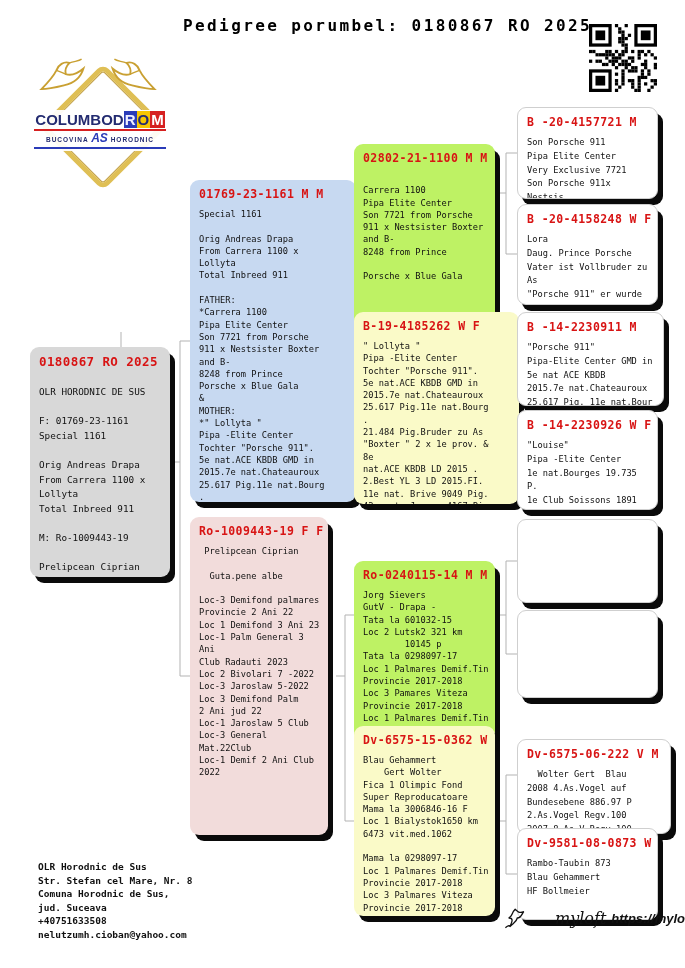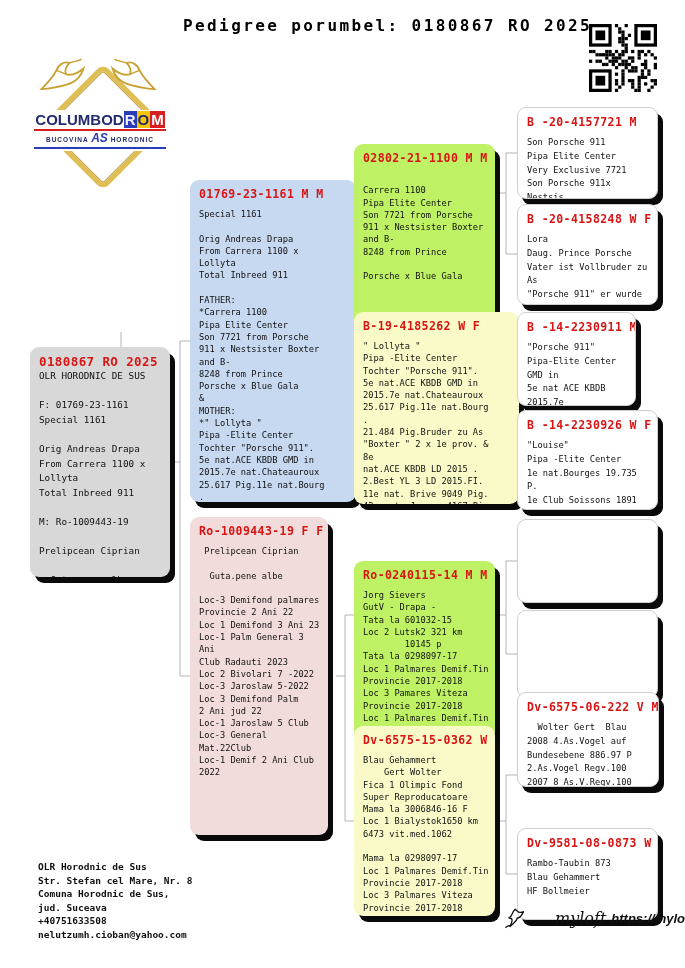--- a/index.html
+++ b/index.html
@@ -21,21 +21,21 @@
     font-weight:bold;color:#d81414;font-size:11.5px;letter-spacing:.4px;
     margin-bottom:7px;white-space:pre;
   }
   .box-body{font-size:8.7px;line-height:12.3px;white-space:pre-wrap;color:#101010;}
   .c-gray{background:#d8d8d8;}
   .c-blue{background:#c7d9f1;}
   .c-pink{background:#f2dcdb;}
   .c-green{background:#bef264;margin-top:44px;}
   .c-yellow{background:#fafac8;}
   .c-white{background:#ffffff;border:1px solid #cfcfcf;}
-  .subject .box-id{font-size:12.5px;margin-bottom:0;}
+  .subject .box-id{font-size:12.5px;margin-bottom:16px;}
   .subject .box-body{font-size:9.3px;line-height:14.6px;}
   .c-white .box-body{line-height:13.8px;}
   
   .logo{position:absolute;left:26px;top:56px;width:148px;height:112px;z-index:2;}
   .diamond{
     position:absolute;left:32px;top:26px;width:80px;height:80px;
     border:5px solid #dfbf55;border-radius:8px;transform:rotate(45deg);
     box-shadow:inset 0 0 0 1px #b89230;
   }
   .doves{position:absolute;left:0;top:0;width:148px;height:40px;}
@@ -361,21 +361,21 @@
 Boxter</div>
 </div>
 <div class="box c-white" style="left:517px;top:204px;width:141px;height:101px">
   <div class="box-id">B -20-4158248 W F</div>
   <div class="box-body">Lora
 Daug. Prince Porsche
 Vater ist Vollbruder zu
 As
 "Porsche 911" er wurde</div>
 </div>
-<div class="box c-white" style="left:517px;top:312px;width:119px;height:94px">
+<div class="box c-white" style="left:517px;top:312px;width:147px;height:94px">
   <div class="box-id">B -14-2230911 M</div>
   <div class="box-body">"Porsche 911"
 Pipa-Elite Center GMD in
 5e nat ACE KBDB
 2015.7e nat.Chateauroux
 25.617 Pig. 11e nat.Bour</div>
 </div>
 <div class="box c-white" style="left:517px;top:410px;width:141px;height:100px">
   <div class="box-id">B -14-2230926 W F</div>
   <div class="box-body">"Louise"
@@ -386,21 +386,21 @@
 P.</div>
 </div>
 <div class="box c-white" style="left:517px;top:519px;width:141px;height:84px">
   <div class="box-id"></div>
   <div class="box-body"></div>
 </div>
 <div class="box c-white" style="left:517px;top:610px;width:141px;height:88px">
   <div class="box-id"></div>
   <div class="box-body"></div>
 </div>
-<div class="box c-white" style="left:517px;top:692px;width:142px;height:95px">
+<div class="box c-white" style="left:517px;top:739px;width:154px;height:95px">
   <div class="box-id">Dv-6575-06-222 V M</div>
   <div class="box-body">  Wolter Gert  Blau
 2008 4.As.Vogel auf
 Bundesebene 886.97 P
 2.As.Vogel Regv.100
 2007 8 As.V.Regv.100</div>
 </div>
 <div class="box c-white" style="left:517px;top:828px;width:141px;height:92px">
   <div class="box-id">Dv-9581-08-0873 W F</div>
   <div class="box-body">Rambo-Taubin 873

